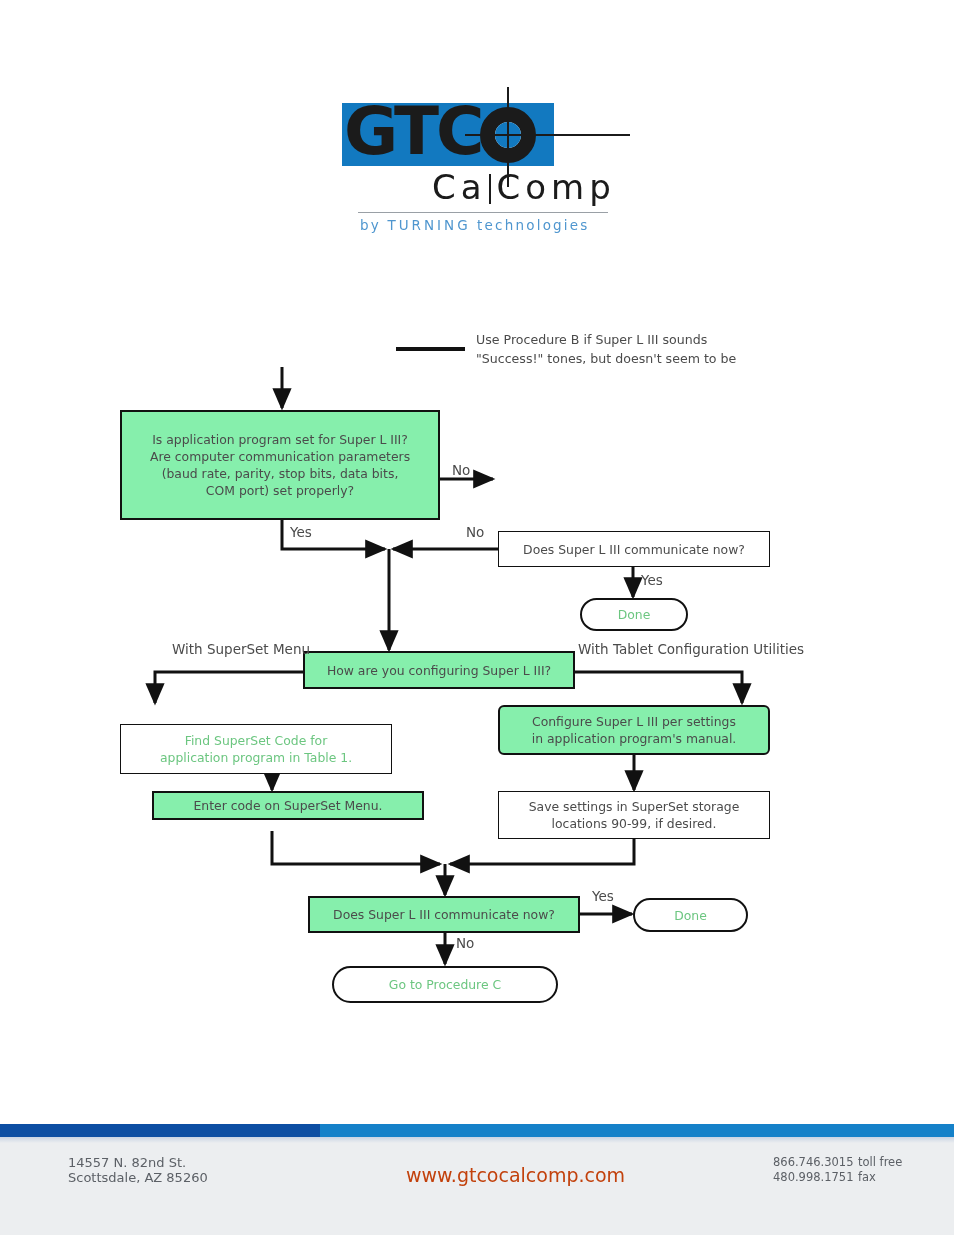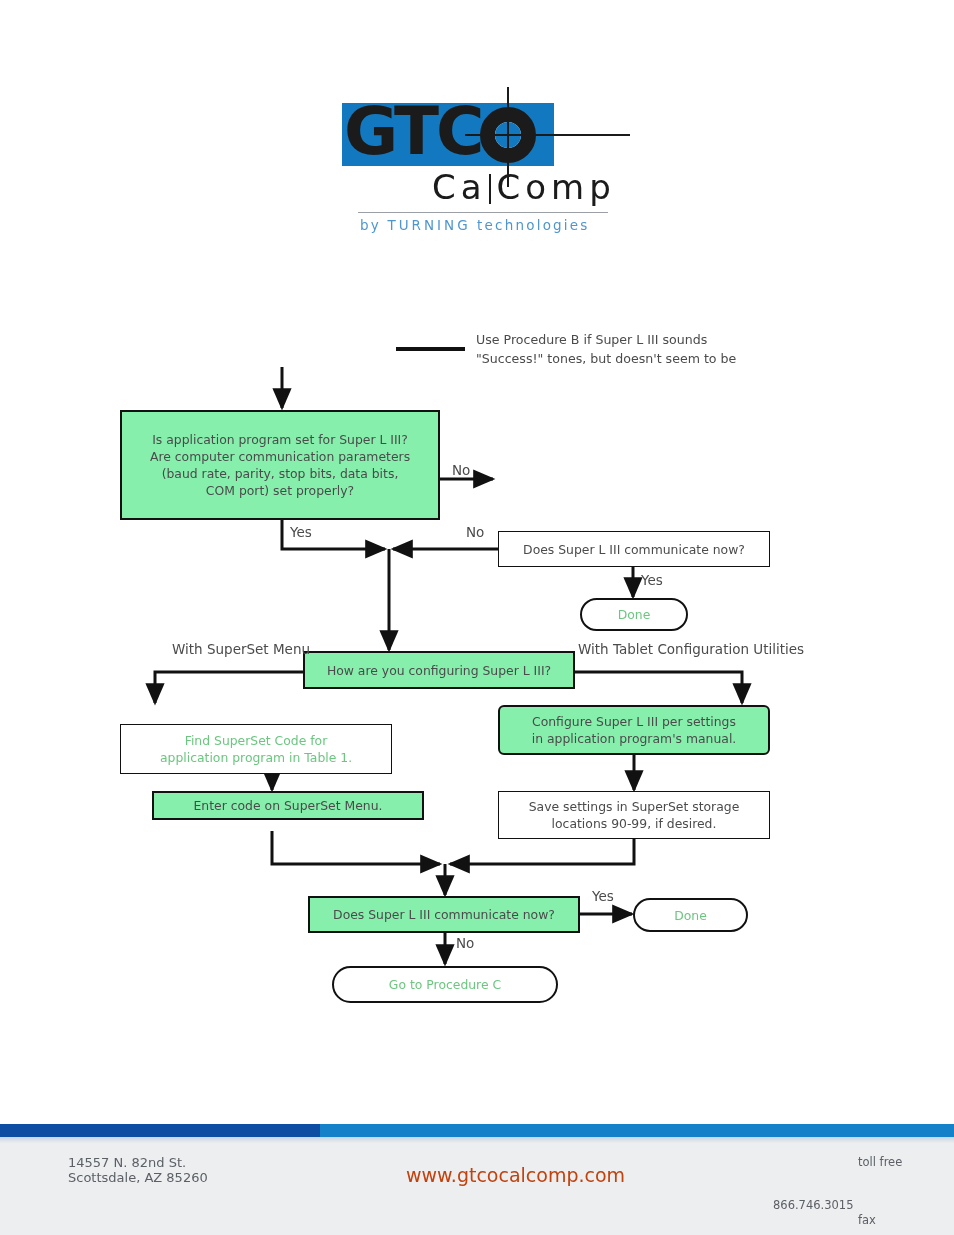--- a/index.html
+++ b/index.html
@@ -52,21 +52,21 @@
   #footer{position:absolute;left:0;top:1124px;width:954px;height:111px;}
   .bar-dark{position:absolute;left:0;top:0;width:320px;height:13px;background:#0d4ea3;}
   .bar-light{position:absolute;left:320px;top:0;width:634px;height:13px;background:#1581c9;}
   .bar-fade{position:absolute;left:0;top:13px;width:954px;height:6px;
      background:linear-gradient(to bottom,#c9d4e4,#eceef0);}
   .footer-body{position:absolute;left:0;top:19px;width:954px;height:92px;background:#eceef0;}
   .f-addr{position:absolute;left:68px;top:31px;font-size:13px;line-height:15px;color:#5c6066;}
   .f-url{position:absolute;left:406px;top:40px;font-size:19px;color:#c2410c;}
   .f-phones{position:absolute;left:773px;top:31px;font-size:11.5px;line-height:15px;color:#5c6066;}
   .f-phones .row{display:flex;}
-  .f-phones .num{width:85px;margin-top:43px;}
+  .f-phones .num{width:85px;}
   .f-phones .kind{color:#5c6066;}
 </style>
 </head>
 <body>
 
 <div class="page">
 
   <div id="logo">
     <div class="logo-blue-bar"></div>
     <div class="logo-gtc">GTC</div>

